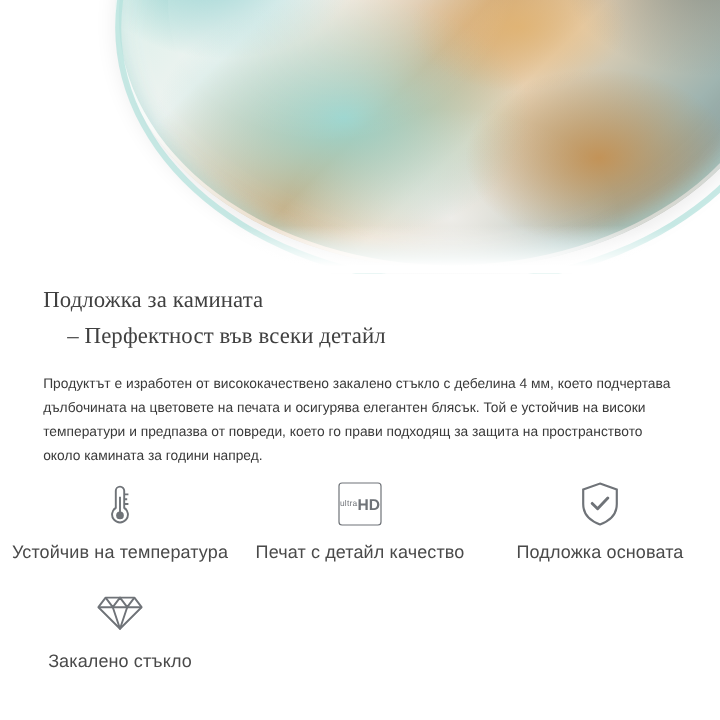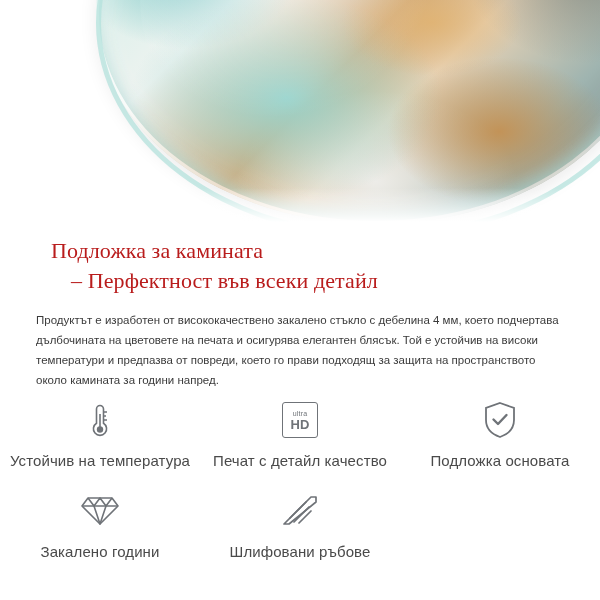--- a/index.html
+++ b/index.html
@@ -90,26 +90,26 @@
 
   
   .content {
     position: absolute;
     left: 0;
     top: 228px;
     width: 600px;
   }
   .headline {
     margin: 0;
-    padding: 8px 36px 0 51px;
+    padding: 8px 36px 0 36px;
     font-family: "Liberation Serif", serif;
-    font-size: 22px;
+    font-size: 19px;
     line-height: 30px;
     font-weight: 400;
-    color: #b91c1c;
+    color: #404040;
     letter-spacing: 0.1px;
   }
   .headline .line2 {
     display: block;
     margin-left: 20px;
   }
   .body-copy {
     margin: 0;
     padding: 14px 36px 0 36px;
     font-size: 11.5px;
@@ -148,21 +148,21 @@
     text-align: center;
     letter-spacing: 0.1px;
   }
 
   .ultra-hd {
     width: 34px;
     height: 34px;
     border: 1.6px solid #6f7378;
     border-radius: 3px;
     display: flex;
-    flex-direction: column;
+    flex-direction: row;
     align-items: center;
     justify-content: center;
     line-height: 1;
   }
   .ultra-hd .u1 {
     font-size: 7px;
     letter-spacing: 0.2px;
     color: #6f7378;
   }
   .ultra-hd .u2 {
@@ -228,28 +228,19 @@
 
     <div class="feature">
       <div class="feature-icon">
         <svg width="40" height="34" viewBox="0 0 40 34" fill="none" stroke="#6f7378" stroke-width="1.6" stroke-linejoin="round">
           <path d="M8 4 h24 l6 8 -18 18 -18 -18 z"></path>
           <path d="M2 12 h36"></path>
           <path d="M8 4 l6 8 6 -8 6 8 6 -8"></path>
           <path d="M14 12 l6 18 6 -18"></path>
         </svg>
       </div>
-      <div class="feature-label">Закалено години</div>
-    </div>
-
-    <div class="feature">
-      <div class="feature-icon">
-        <svg width="38" height="34" viewBox="0 0 38 34" fill="none" stroke="#6f7378" stroke-width="1.7" stroke-linecap="round" stroke-linejoin="round">
-          <path d="M3 30 L30 3 L35 3 L35 8 L8 30 z"></path>
-          <path d="M13 28 L28 13 M18 29 L30 17 M9 24 L25 8"></path>
-        </svg>
-      </div>
-      <div class="feature-label">Шлифовани ръбове</div>
-    </div>
+      <div class="feature-label">Закалено стъкло</div>
+    </div>
+
 
 
   </div>
 </div>
 
 </body></html>

